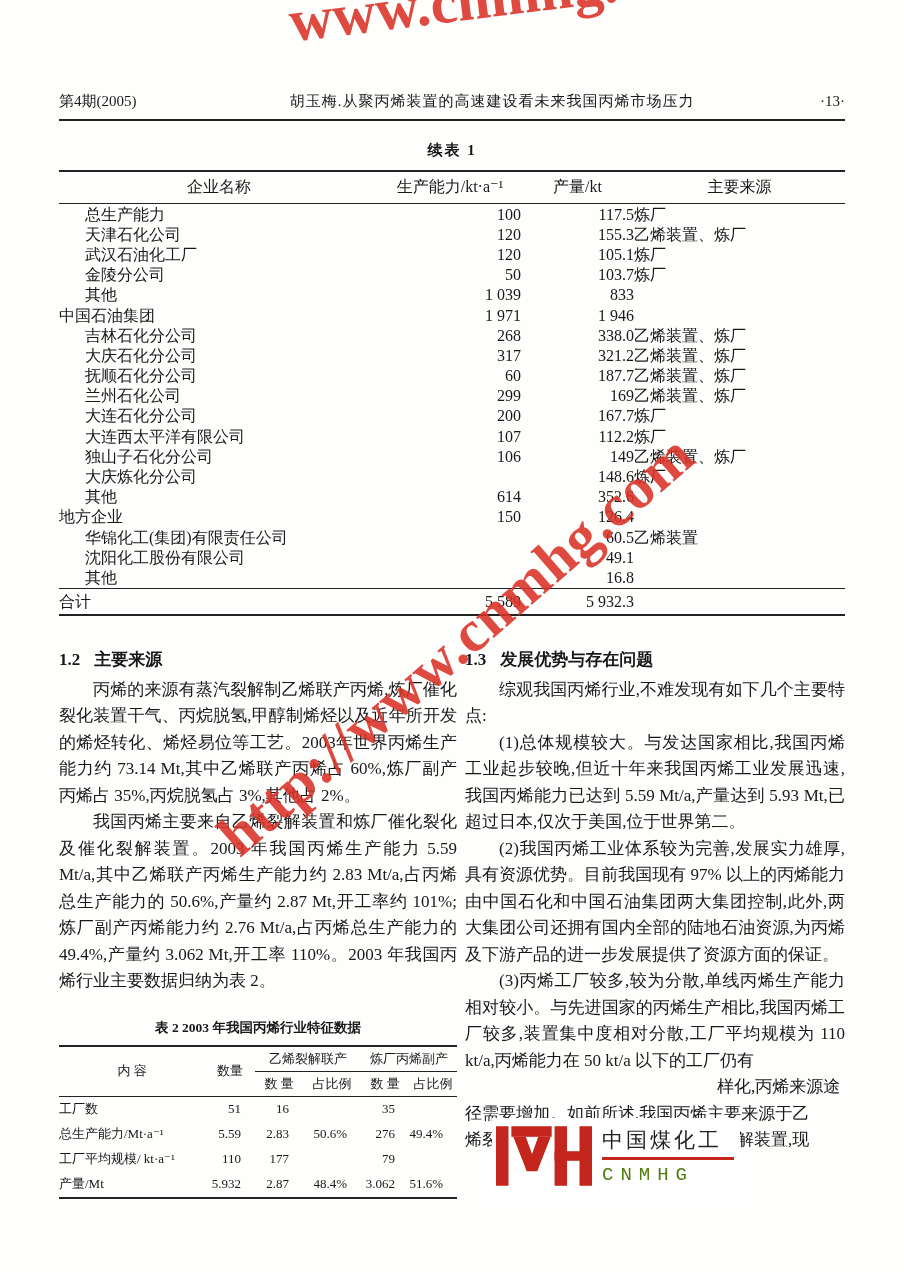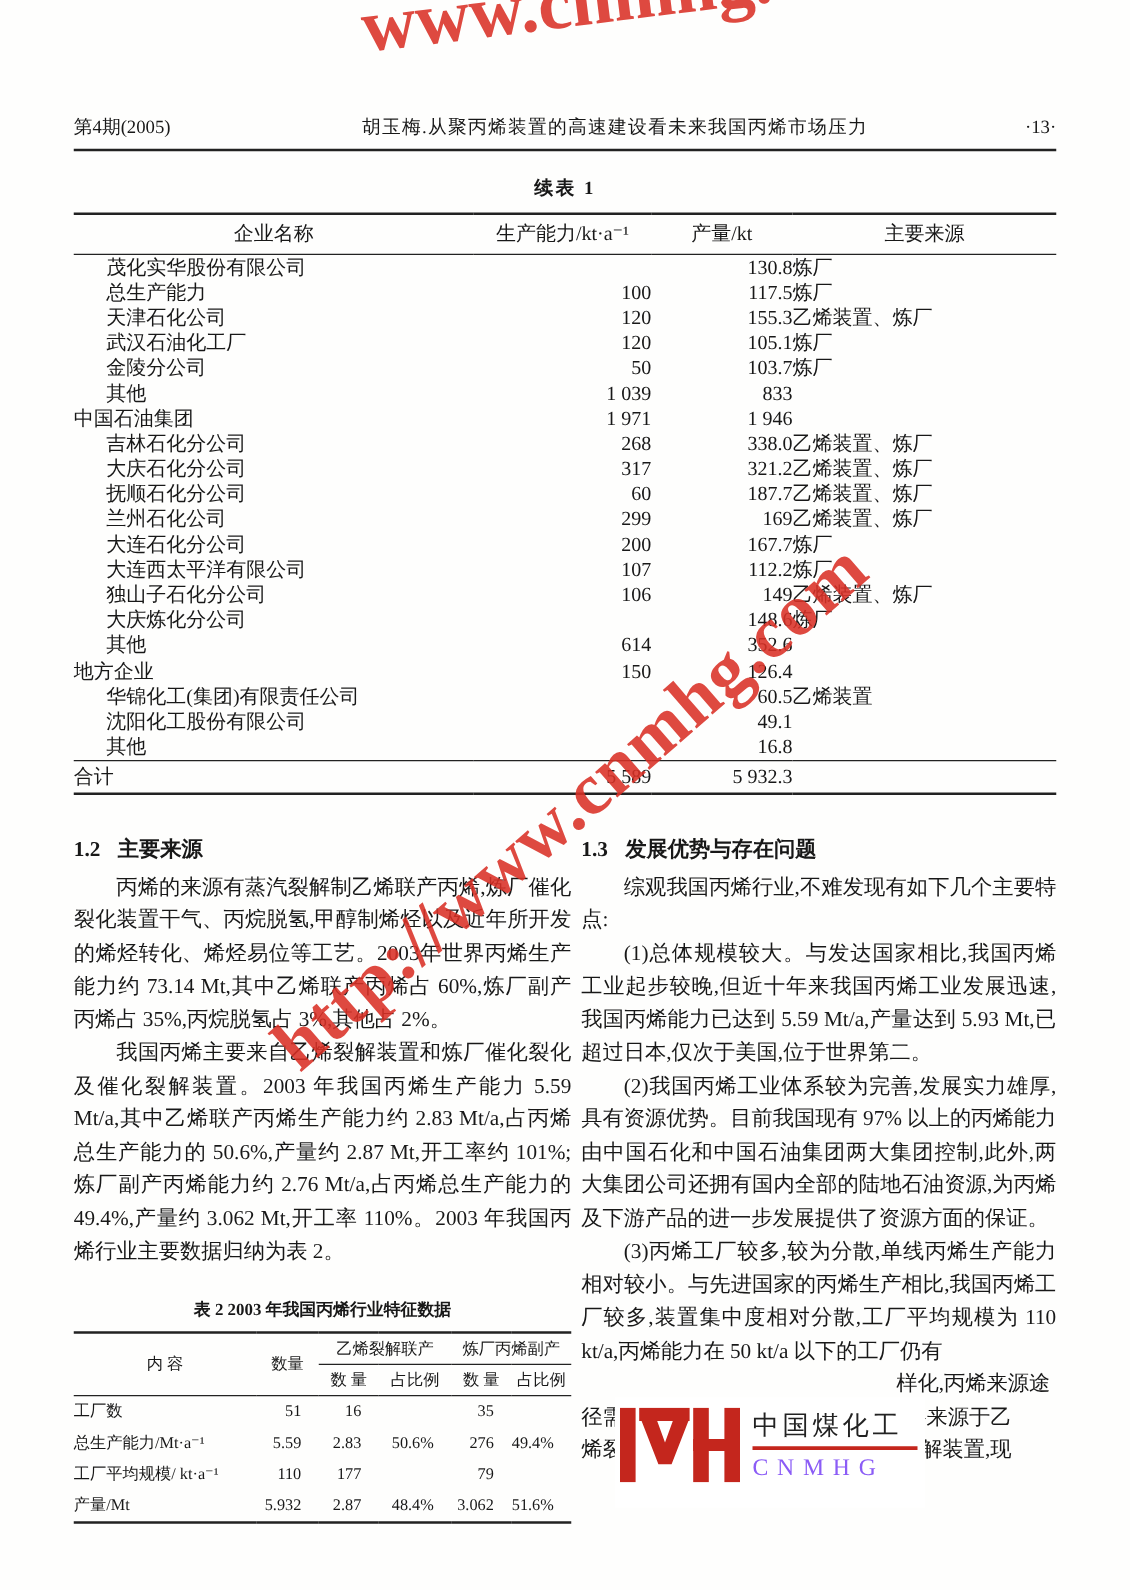--- a/index.html
+++ b/index.html
@@ -60,21 +60,21 @@
           color:rgba(217,48,38,0.88);transform:rotate(-7deg);pointer-events:none;
           font-family:"Liberation Serif",serif;white-space:nowrap;}
 
   
   .logo{position:absolute;left:492px;top:1118px;width:248px;height:88px;background:#fff;
         z-index:20;display:flex;align-items:flex-start;}
   .logo-mark{width:96px;height:60px;margin:8px 10px 0 4px;flex:none;}
   .logo-txt{padding-top:8px;}
   .logo-cn{font-size:21px;letter-spacing:3px;color:#222;font-family:"Liberation Sans",sans-serif;}
   .logo-underline{height:3px;background:#c4261d;margin:3px 0 4px 0;width:132px;}
-  .logo-en{font-size:19px;letter-spacing:7px;color:#8b5cf6;font-family:Liberation Serif, serif;}
+  .logo-en{font-size:19px;letter-spacing:7px;color:#4d7c0f;font-family:Liberation Mono, monospace;}
 </style>
 </head>
 <body>
 
 <div class="page">
 
   <div class="wm-top">www.cnmhg.co</div>
 
   <div class="content">
     <div class="hdr">
@@ -95,26 +95,20 @@
         </colgroup>
       <thead>
         <tr>
           <th>企业名称</th>
           <th>生产能力/kt·a⁻¹</th>
           <th>产量/kt</th>
           <th>主要来源</th>
         </tr>
       </thead>
       <tbody id="t1-body">
-          <tr>
-            <td class="c-name ind">茂化实华股份有限公司</td>
-            <td class="c-cap"></td>
-            <td class="c-out">130.8</td>
-            <td class="c-src">炼厂</td>
-          </tr>
           <tr>
             <td class="c-name ind">总生产能力</td>
             <td class="c-cap">100</td>
             <td class="c-out">117.5</td>
             <td class="c-src">炼厂</td>
           </tr>
           <tr>
             <td class="c-name ind">天津石化公司</td>
             <td class="c-cap">120</td>
             <td class="c-out">155.3</td>

